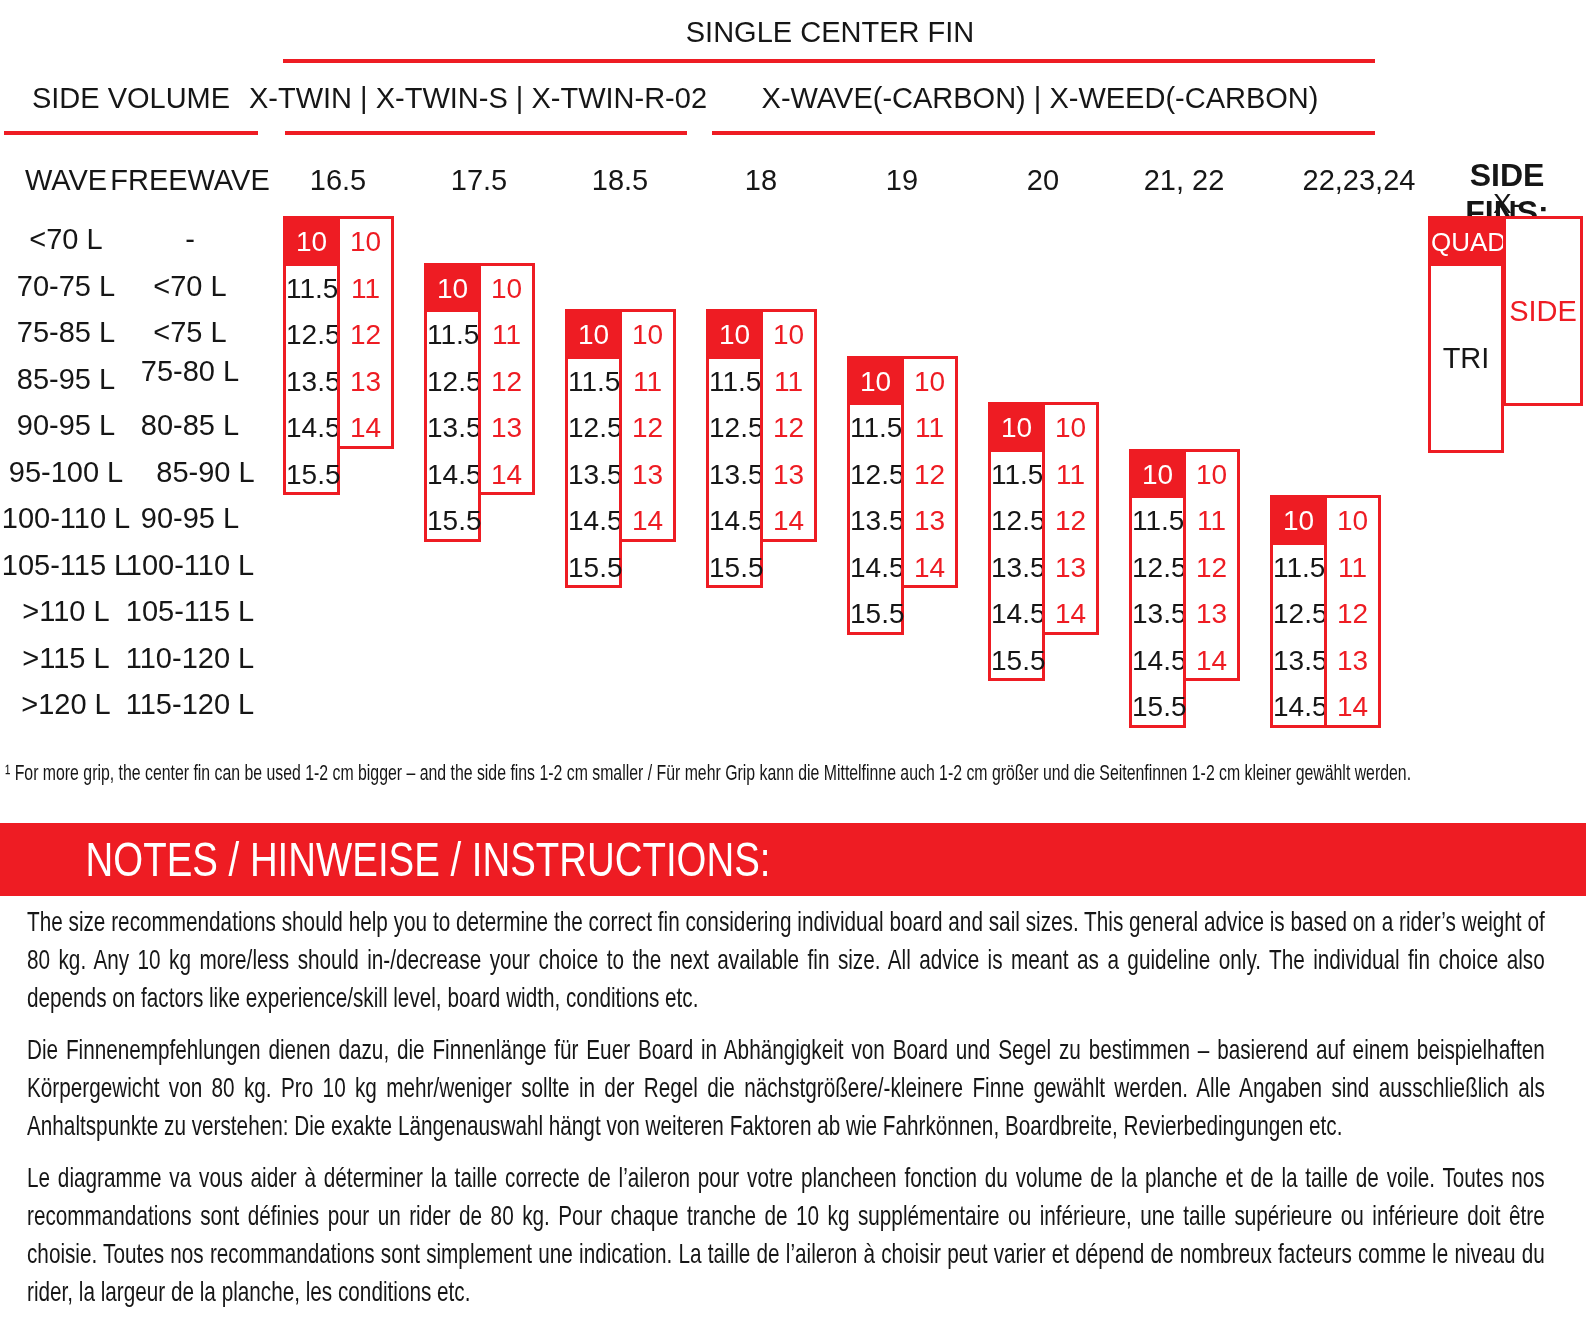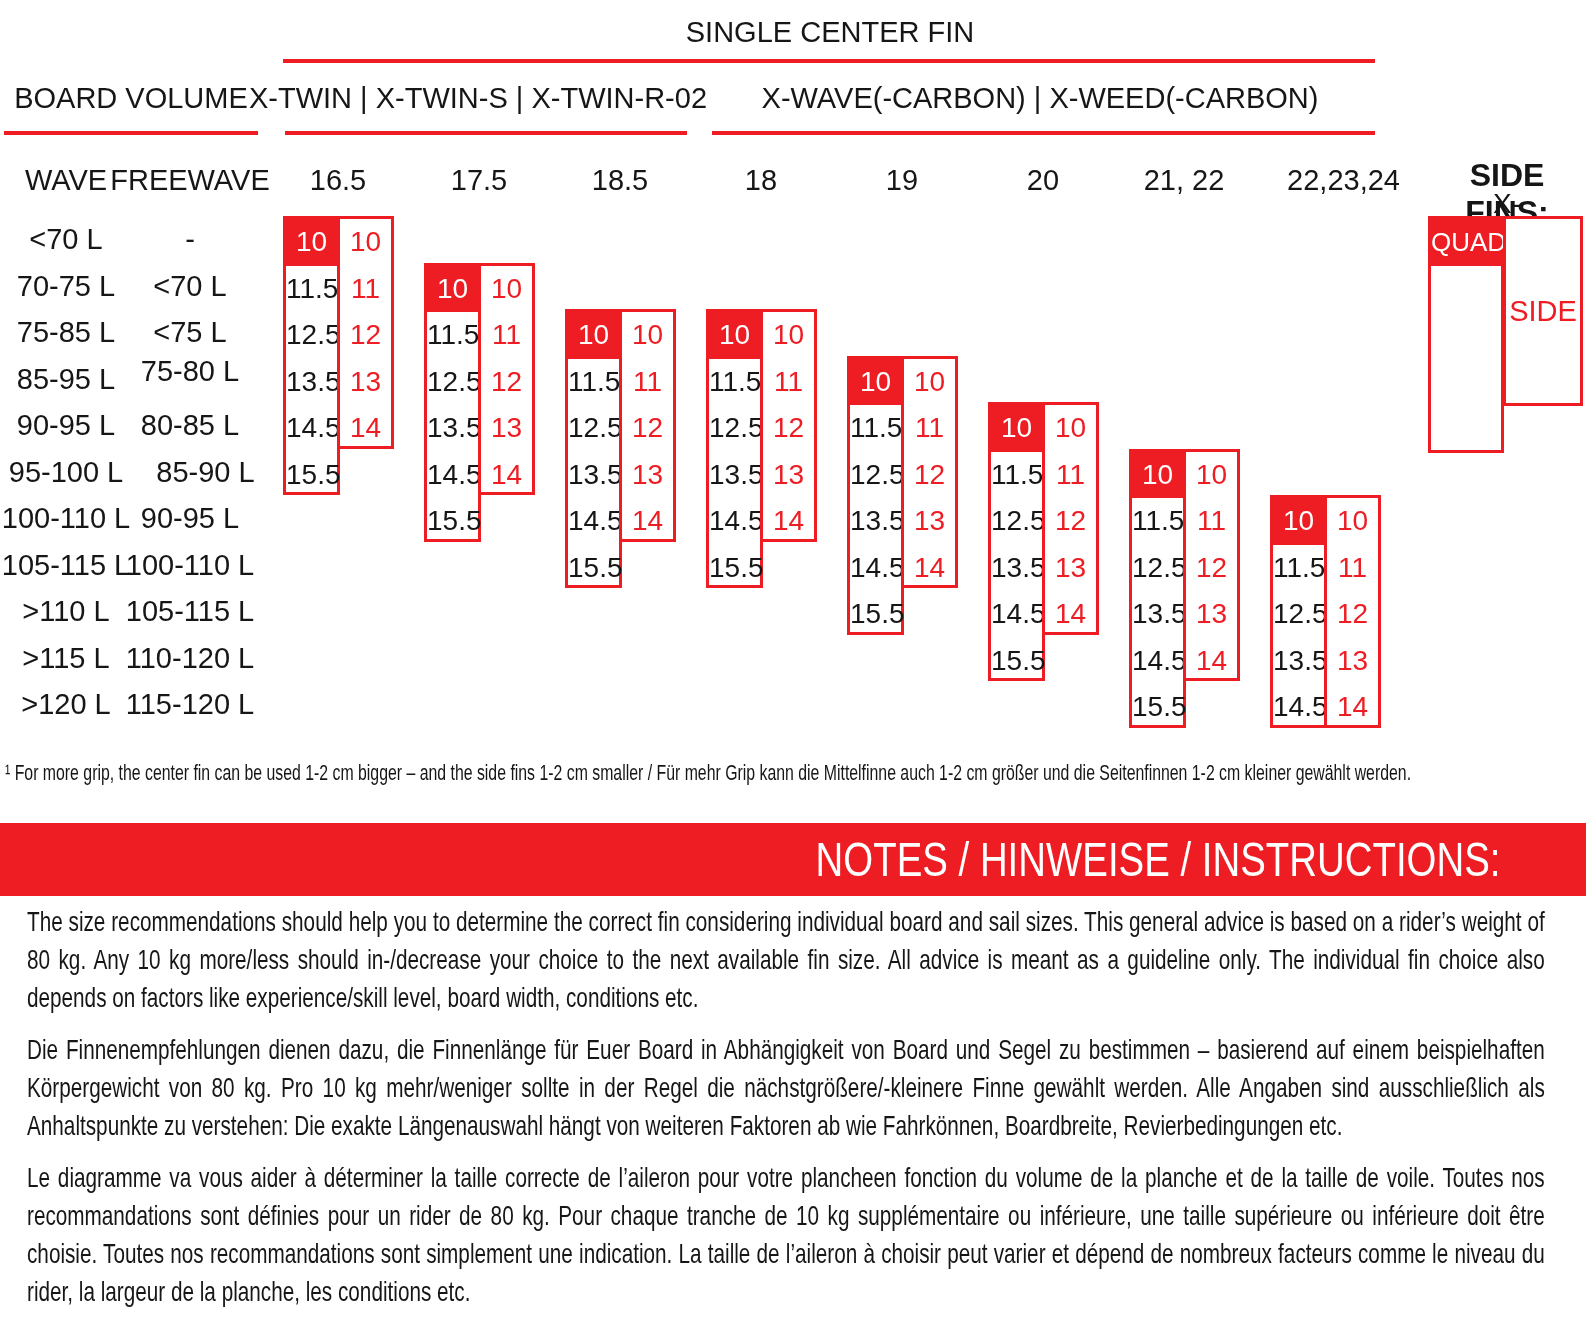--- a/index.html
+++ b/index.html
@@ -29,50 +29,50 @@
   .center-box{left:0;width:57px;}
   .side-box{left:54px;width:57px;}
   .cell{height:46.5px;line-height:46.5px;font-size:28px;text-align:center;color:var(--ink);}
   .cell-hdr{background:var(--red);color:#fff;}
   .side-box .cell{color:var(--red);}
 
   
   .legend-title{left:1428px;top:157px;width:158px;font-size:32px;text-align:center;font-weight:bold;}
   .legend-sub{left:1428px;top:188px;width:158px;font-size:28px;text-align:center;}
   .legend-main{left:1428px;top:216px;width:76px;height:237px;box-sizing:border-box;
-               border:3px solid var(--red);background:#fff;display:flex;}
+               border:3px solid var(--red);background:#fff;display:flex;flex-direction:column;}
   .legend-quad{height:47px;line-height:47px;background:var(--red);color:#fff;text-align:center;font-size:26px;}
   .legend-tri{flex:1;display:flex;align-items:center;justify-content:center;font-size:29px;}
   .legend-side{left:1503px;top:216px;width:80px;height:190px;box-sizing:border-box;
                border:3px solid var(--red);background:#fff;display:flex;align-items:center;justify-content:center;
                font-size:29px;color:var(--red);}
 
   
   .footnote{left:5px;top:760px;font-size:22px;white-space:nowrap;
             transform:scaleX(0.72);transform-origin:0 0;}
 
   
   .banner{left:0;top:823px;width:1586px;height:73px;background:var(--red);
-          display:flex;align-items:center;justify-content:flex-end;}
+          display:flex;align-items:center;justify-content:flex-start;}
   .banner-text{font-size:48px;color:#fff;white-space:nowrap;transform:scaleX(0.8);}
 
   
   .paras{left:27px;top:903px;width:2051px;transform:scaleX(0.74);transform-origin:0 0;
          font-size:28px;line-height:38px;text-align:justify;}
   .paras p{margin:0 0 14px 0;}
 </style>
 </head>
 <body>
 
 <div class="canvas">
 
   <div class="abs title">SINGLE CENTER FIN</div>
   <div class="redline line-top"></div>
 
-  <div class="abs bv-heading">BOARD VOLUME</div>
+  <div class="abs bv-heading">SIDE VOLUME</div>
   <div class="abs grp grp-twin">X-TWIN | X-TWIN-S | X-TWIN-R-02</div>
   <div class="abs grp grp-wave">X-WAVE(-CARBON) | X-WEED(-CARBON)</div>
 
   <div class="redline line-bv"></div>
   <div class="redline line-twin"></div>
   <div class="redline line-wave"></div>
 
   <div class="abs" id="table-area" style="left:0;top:0;width:1586px;height:815px;">
       <div class="col-head" style="left: -29px; width: 190px;">WAVE</div>
       <div class="row-label" style="left: -29px; width: 190px; top: 216px;">&lt;70 L</div>
@@ -217,21 +217,21 @@
           <div class="cell">15.5</div>
         </div>
         <div class="fin-box side-box" style="height: 232.5px;">
           <div class="cell">10</div>
           <div class="cell">11</div>
           <div class="cell">12</div>
           <div class="cell">13</div>
           <div class="cell">14</div>
         </div>
       </div>
-      <div class="col-head" style="left: 1250px; width: 150px; text-align: right;">22,23,24</div>
+      <div class="col-head" style="left: 1284px; width: 150px;">22,23,24</div>
       <div class="pair" style="left: 1270px; top: 495px; height: 232.5px;">
         <div class="fin-box center-box" style="height: 232.5px;">
           <div class="cell cell-hdr">10</div>
           <div class="cell">11.5</div>
           <div class="cell">12.5</div>
           <div class="cell">13.5</div>
           <div class="cell">14.5</div>
         </div>
         <div class="fin-box side-box" style="height: 232.5px;">
           <div class="cell">10</div>

